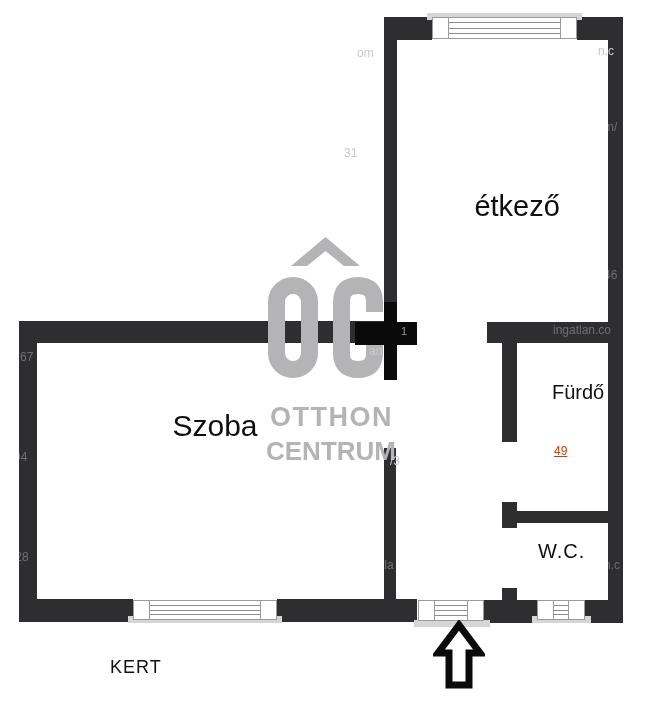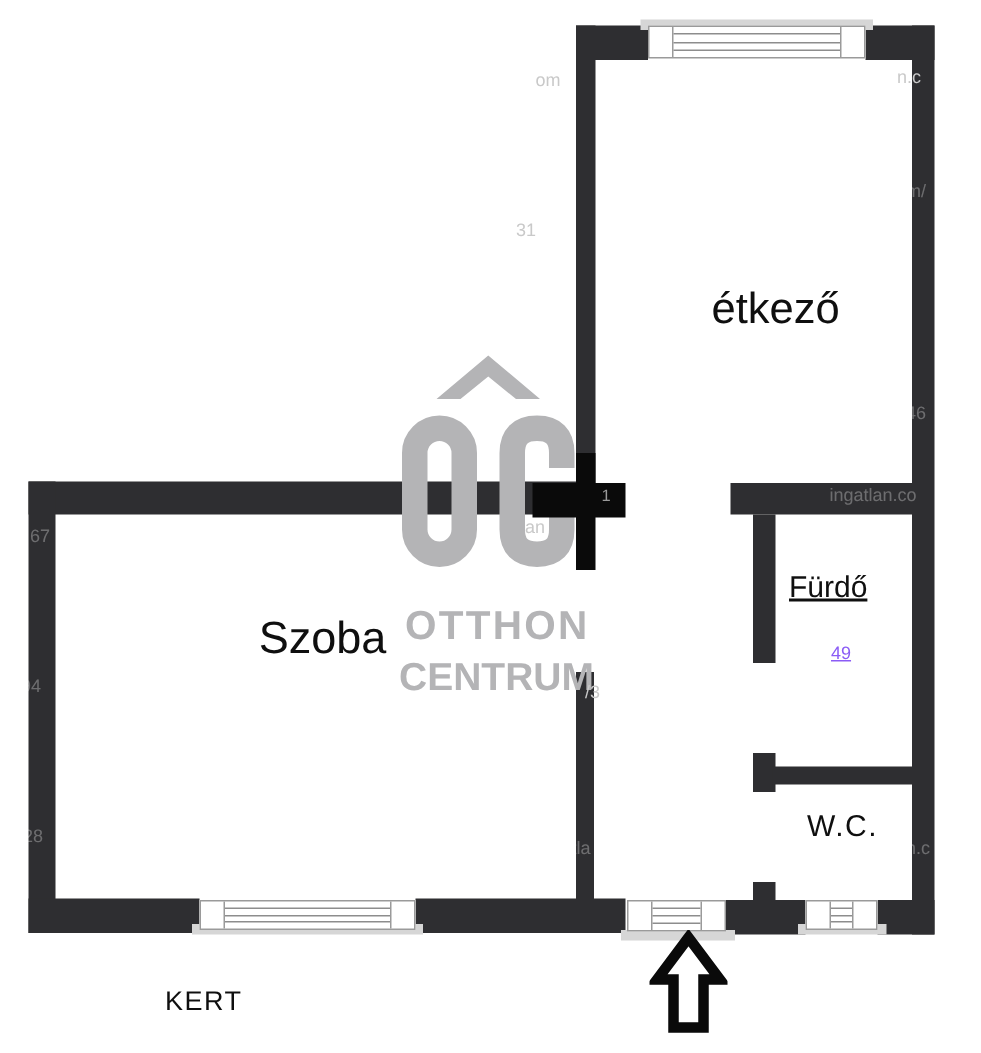--- a/index.html
+++ b/index.html
@@ -18,36 +18,36 @@
     border-top:1px solid #8d8d8d;border-bottom:1px solid #8d8d8d;
     background:linear-gradient(#8d8d8d,#8d8d8d) center/100% 1px no-repeat;}
   .wm-logo{position:absolute;left:0;top:0;z-index:2;pointer-events:none;}
   .wm-text{position:absolute;z-index:2;color:#b4b4b6;font-weight:bold;white-space:nowrap;}
   .wm-line1{left:270px;top:402px;width:120px;text-align:right;font-size:27px;letter-spacing:1.5px;}
   .wm-line2{left:266px;top:436px;width:128px;text-align:center;font-size:26px;letter-spacing:0px;}
   .label{position:absolute;z-index:6;white-space:pre;}
   .lbl-kitchen{left:420px;top:106px;width:162px;text-align:center;font-size:29px;line-height:40px;}
   .lbl-room{left:150px;top:409px;width:130px;text-align:center;font-size:30px;}
   .lbl-hall{left:399px;top:443px;font-size:30px;line-height:39px;}
-  .lbl-bath{left:526px;top:381px;font-size:20px;text-decoration:underline;}
+  .lbl-bath{left:552px;top:381px;font-size:20px;}
   .lbl-wc{left:538px;top:540px;font-size:20px;letter-spacing:1px;}
   .lbl-kert{left:110px;top:657px;font-size:18px;letter-spacing:1px;}
   .frag{position:absolute;z-index:5;font-size:12px;color:#c9c9c9;white-space:nowrap;pointer-events:none;}
   .f0{left:324px;top:46px;margin-left:33px;}
   .f1{left:598px;top:44px;}
   .f2{left:604px;top:120px;color:rgba(255,255,255,0.30);}
   .f3{left:344px;top:146px;}
   .f4{left:604px;top:268px;color:rgba(255,255,255,0.30);}
   .f5{left:553px;top:323px;color:rgba(255,255,255,0.30);}
   .f6{left:20px;top:350px;color:rgba(255,255,255,0.30);}
-  .f7{left:350px;top:344px;}
+  .f7{left:350px;top:344px;padding-left:19px;}
   .f8{left:401px;top:325px;font-size:11px;color:#9a9a9a;z-index:6;}
   .f9{left:390px;top:454px;}
   .f10{left:14px;top:450px;color:rgba(255,255,255,0.30);text-align:right;}
-  .f11{left:554px;top:428px;color:#8b5cf6;text-decoration:underline;}
+  .f11{left:554px;top:444px;color:#c2410c;text-decoration:underline;}
   .f12{left:12px;top:550px;color:rgba(255,255,255,0.30);}
   .f13{left:381px;top:558px;color:rgba(255,255,255,0.30);}
   .f14{left:604px;top:558px;color:rgba(255,255,255,0.30);}
   .arrow{position:absolute;left:433px;top:620px;z-index:6;}
 </style>
 </head>
 <body>
 
 <div class="plan">
 

